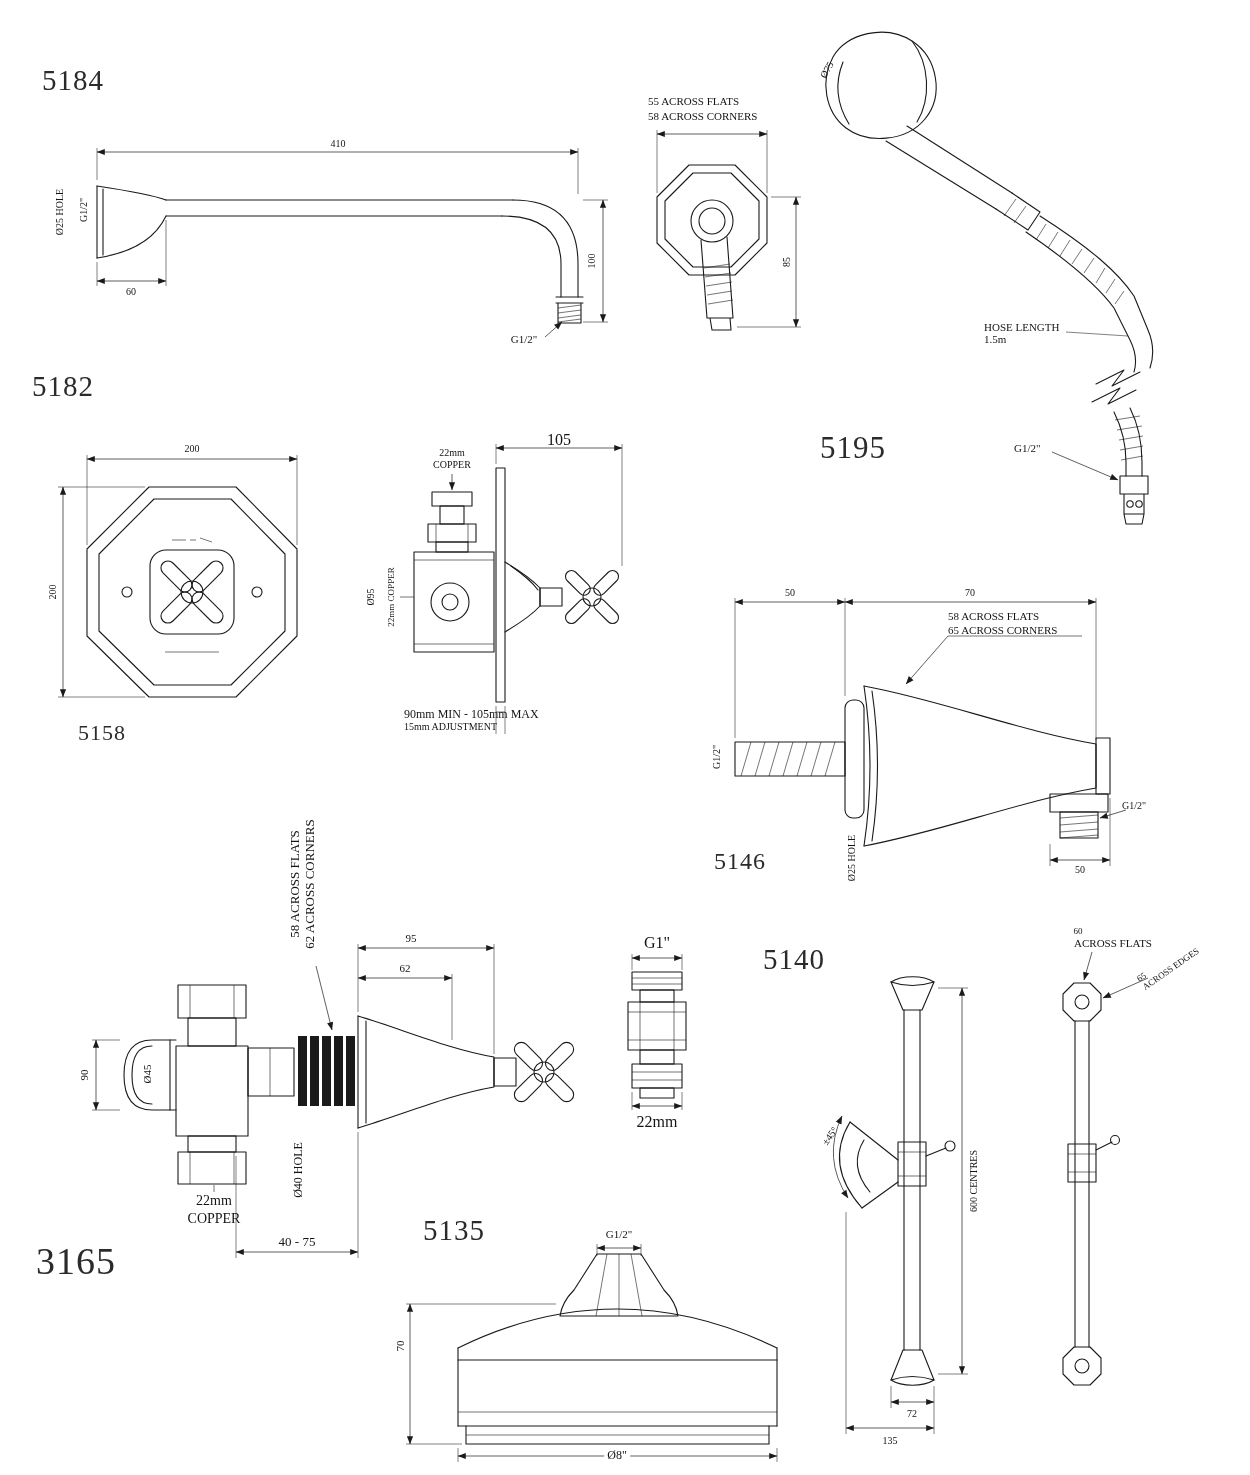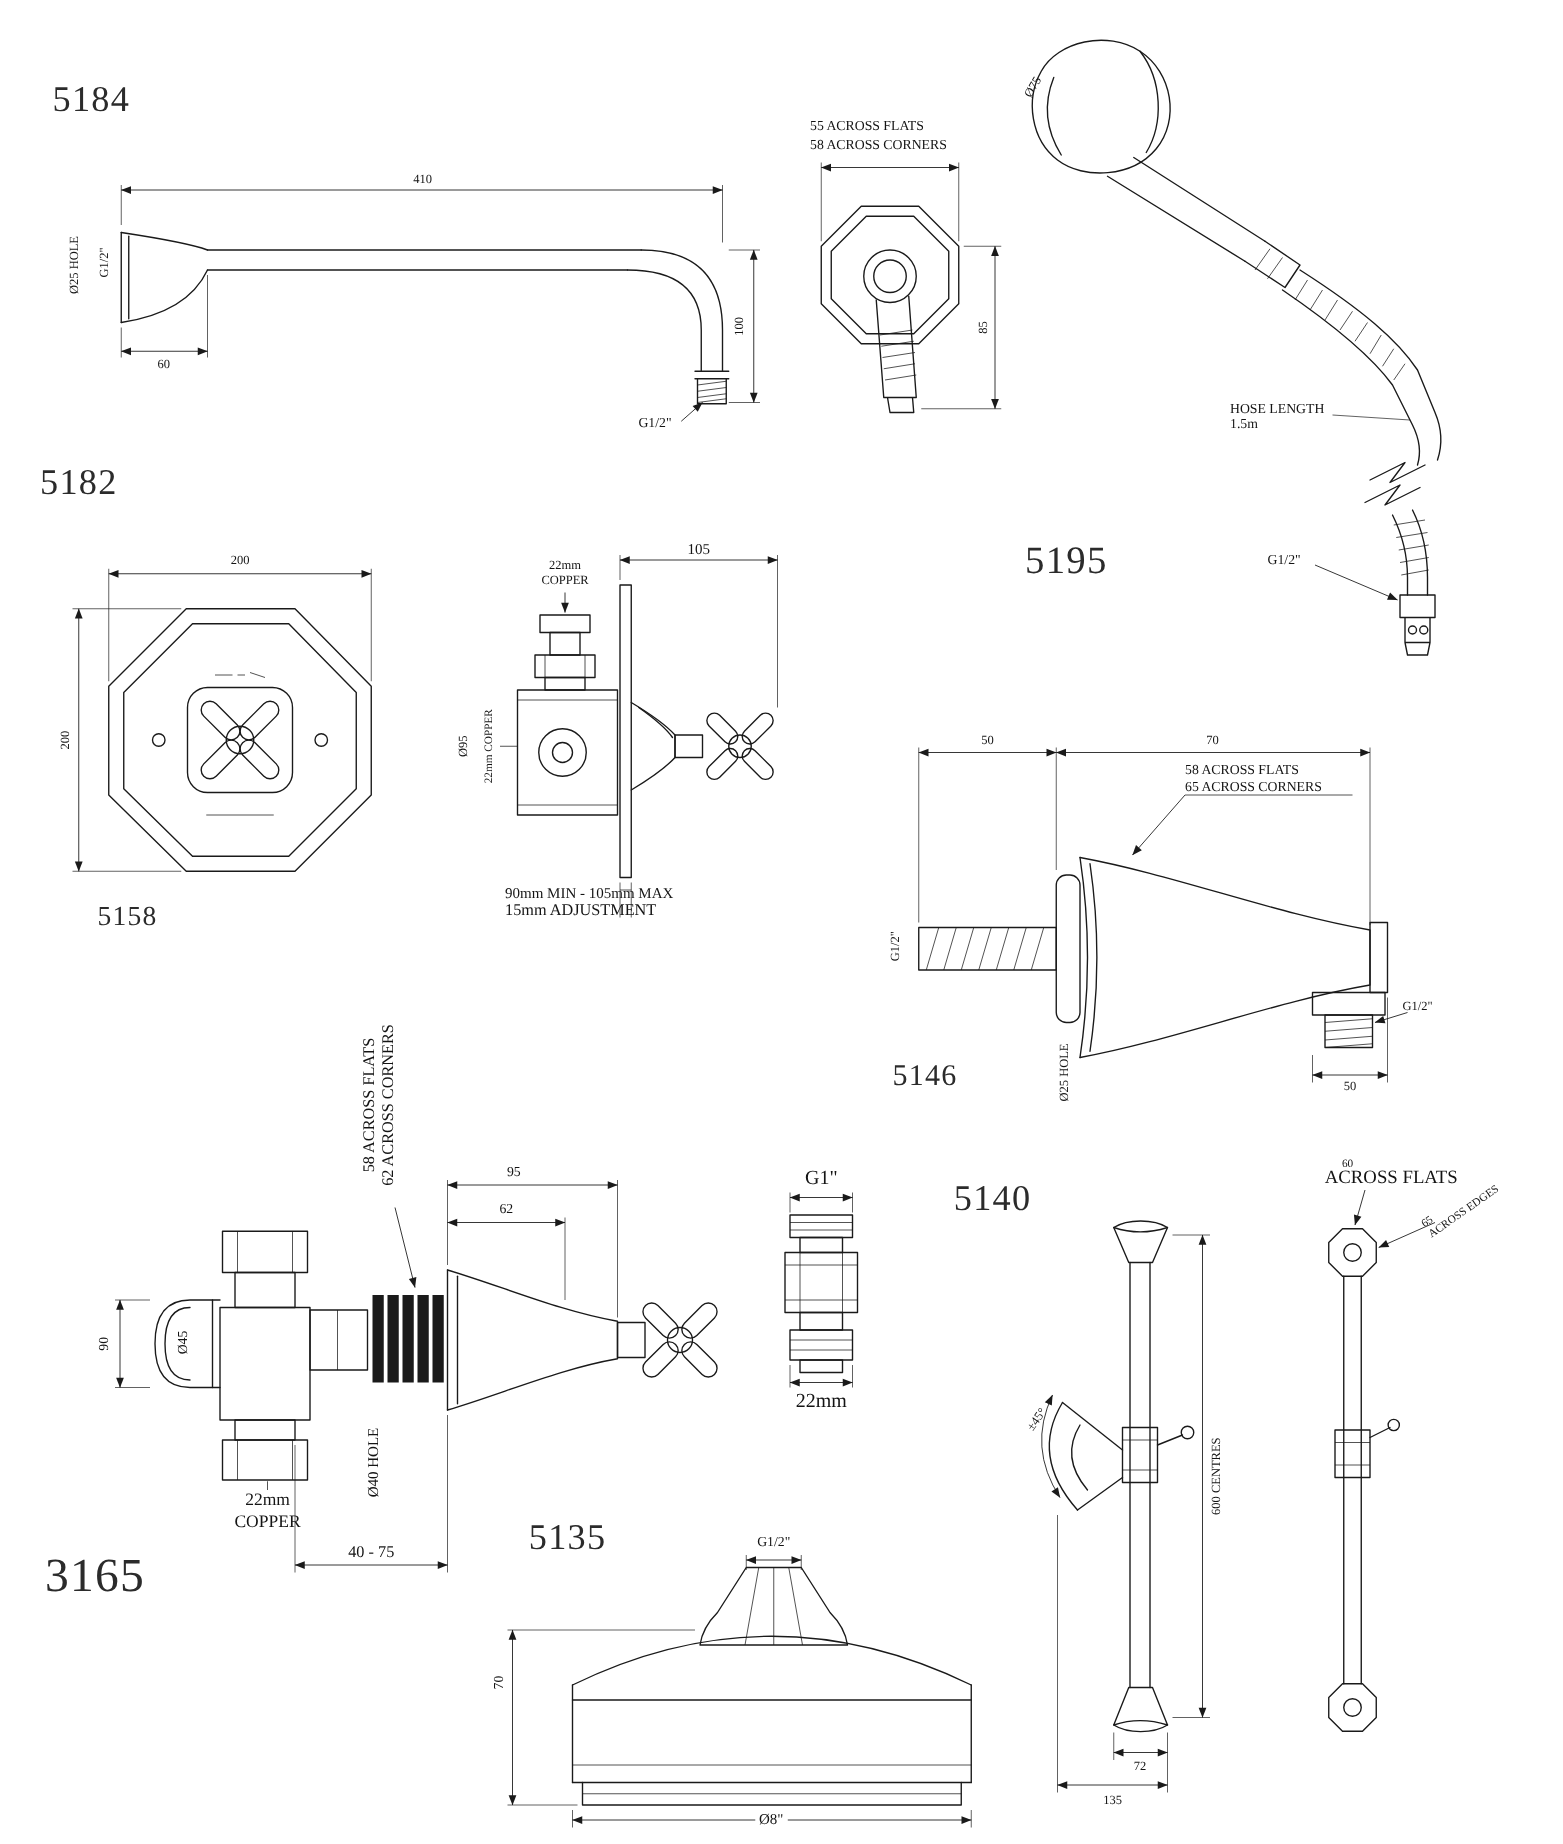--- a/index.html
+++ b/index.html
@@ -283,25 +283,25 @@
 <div class="lbl tl" style="left:984px;top:333px">1.5m</div>
 <div class="lbl tl" style="left:1014px;top:442px">G1/2"</div>
 
 <div class="lbl tl num" style="left:32px;top:370px">5182</div>
 <div class="lbl" style="left:192px;top:449px;font-size:10px">200</div>
 <div class="lbl r90" style="left:53px;top:592px;font-size:10px">200</div>
 
 <div class="lbl tl num" style="left:78px;top:720px;font-size:22px">5158</div>
 <div class="lbl" style="left:452px;top:453px;font-size:10px">22mm</div>
 <div class="lbl" style="left:452px;top:465px;font-size:10px">COPPER</div>
-<div class="lbl" style="left:559px;top:440px;font-size:12px">105</div>
+<div class="lbl" style="left:559px;top:440px;font-size:16px">105</div>
 <div class="lbl r90" style="left:371px;top:597px;font-size:10px">Ø95</div>
 <div class="lbl r90" style="left:391px;top:597px;font-size:9px">22mm COPPER</div>
 <div class="lbl tl" style="left:404px;top:708px;font-size:12px">90mm MIN - 105mm MAX</div>
-<div class="lbl tl" style="left:404px;top:721px;font-size:13px">15mm ADJUSTMENT</div>
+<div class="lbl tl" style="left:404px;top:721px;font-size:10px">15mm ADJUSTMENT</div>
 
 <div class="lbl tl num" style="left:714px;top:848px;font-size:24px">5146</div>
 <div class="lbl" style="left:790px;top:593px;font-size:10px">50</div>
 <div class="lbl" style="left:970px;top:593px;font-size:10px">70</div>
 <div class="lbl tl" style="left:948px;top:610px">58 ACROSS FLATS</div>
 <div class="lbl tl" style="left:948px;top:624px">65 ACROSS CORNERS</div>
 <div class="lbl r90" style="left:717px;top:757px;font-size:10px">G1/2"</div>
 <div class="lbl r90" style="left:852px;top:858px;font-size:10px">Ø25 HOLE</div>
 <div class="lbl" style="left:1080px;top:870px;font-size:10px">50</div>
 <div class="lbl tl" style="left:1122px;top:800px;font-size:10px">G1/2"</div>
@@ -318,21 +318,21 @@
 <div class="lbl r90" style="left:299px;top:1170px;font-size:12px">Ø40 HOLE</div>
 <div class="lbl" style="left:214px;top:1201px;font-size:14px">22mm</div>
 <div class="lbl" style="left:214px;top:1219px;font-size:14px">COPPER</div>
 <div class="lbl" style="left:297px;top:1242px;font-size:13px">40 - 75</div>
 
 <div class="lbl" style="left:657px;top:943px;font-size:16px">G1"</div>
 <div class="lbl" style="left:657px;top:1122px;font-size:16px">22mm</div>
 
 <div class="lbl tl num" style="left:763px;top:943px">5140</div>
 <div class="lbl" style="left:1078px;top:931px;font-size:9px">60</div>
-<div class="lbl" style="left:1113px;top:943px;font-size:15px">ACROSS FLATS</div>
+<div class="lbl" style="left:1113px;top:943px;font-size:11px">ACROSS FLATS</div>
 <div class="lbl" style="left:1168px;top:965px;font-size:9px;text-align:left;transform:translate(-50%,-50%) rotate(-35deg)">
   <div>65</div>
   <div>ACROSS EDGES</div>
 </div>
 <div class="lbl" style="left:830px;top:1136px;font-size:10px;transform:translate(-50%,-50%) rotate(-55deg)">±45°</div>
 <div class="lbl r90" style="left:974px;top:1181px;font-size:10px">600 CENTRES</div>
 <div class="lbl" style="left:912px;top:1414px;font-size:10px">72</div>
 <div class="lbl" style="left:890px;top:1441px;font-size:10px">135</div>
 
 <div class="lbl tl num" style="left:423px;top:1214px">5135</div>

